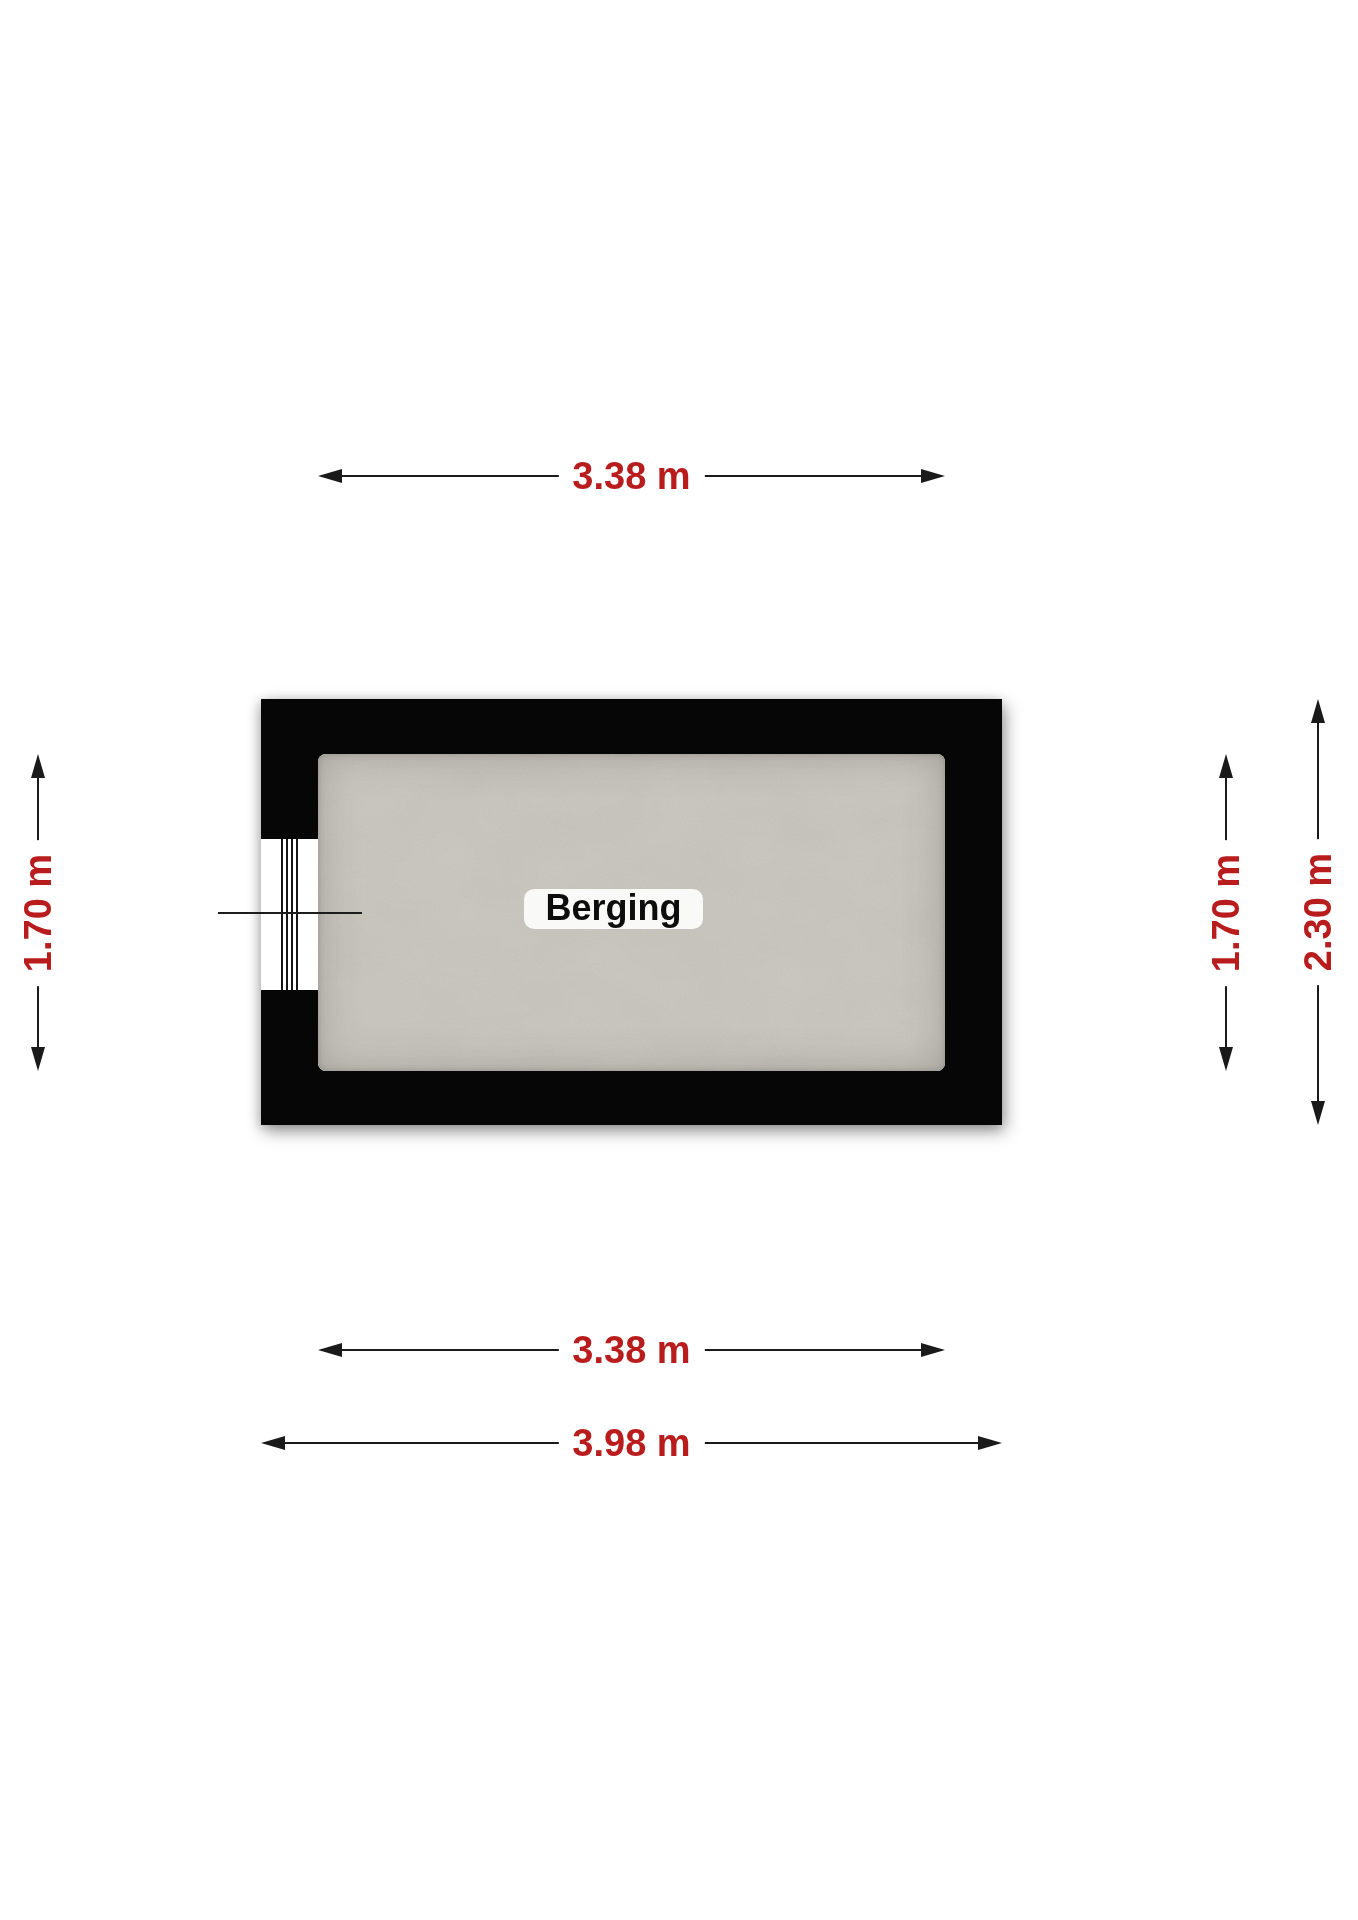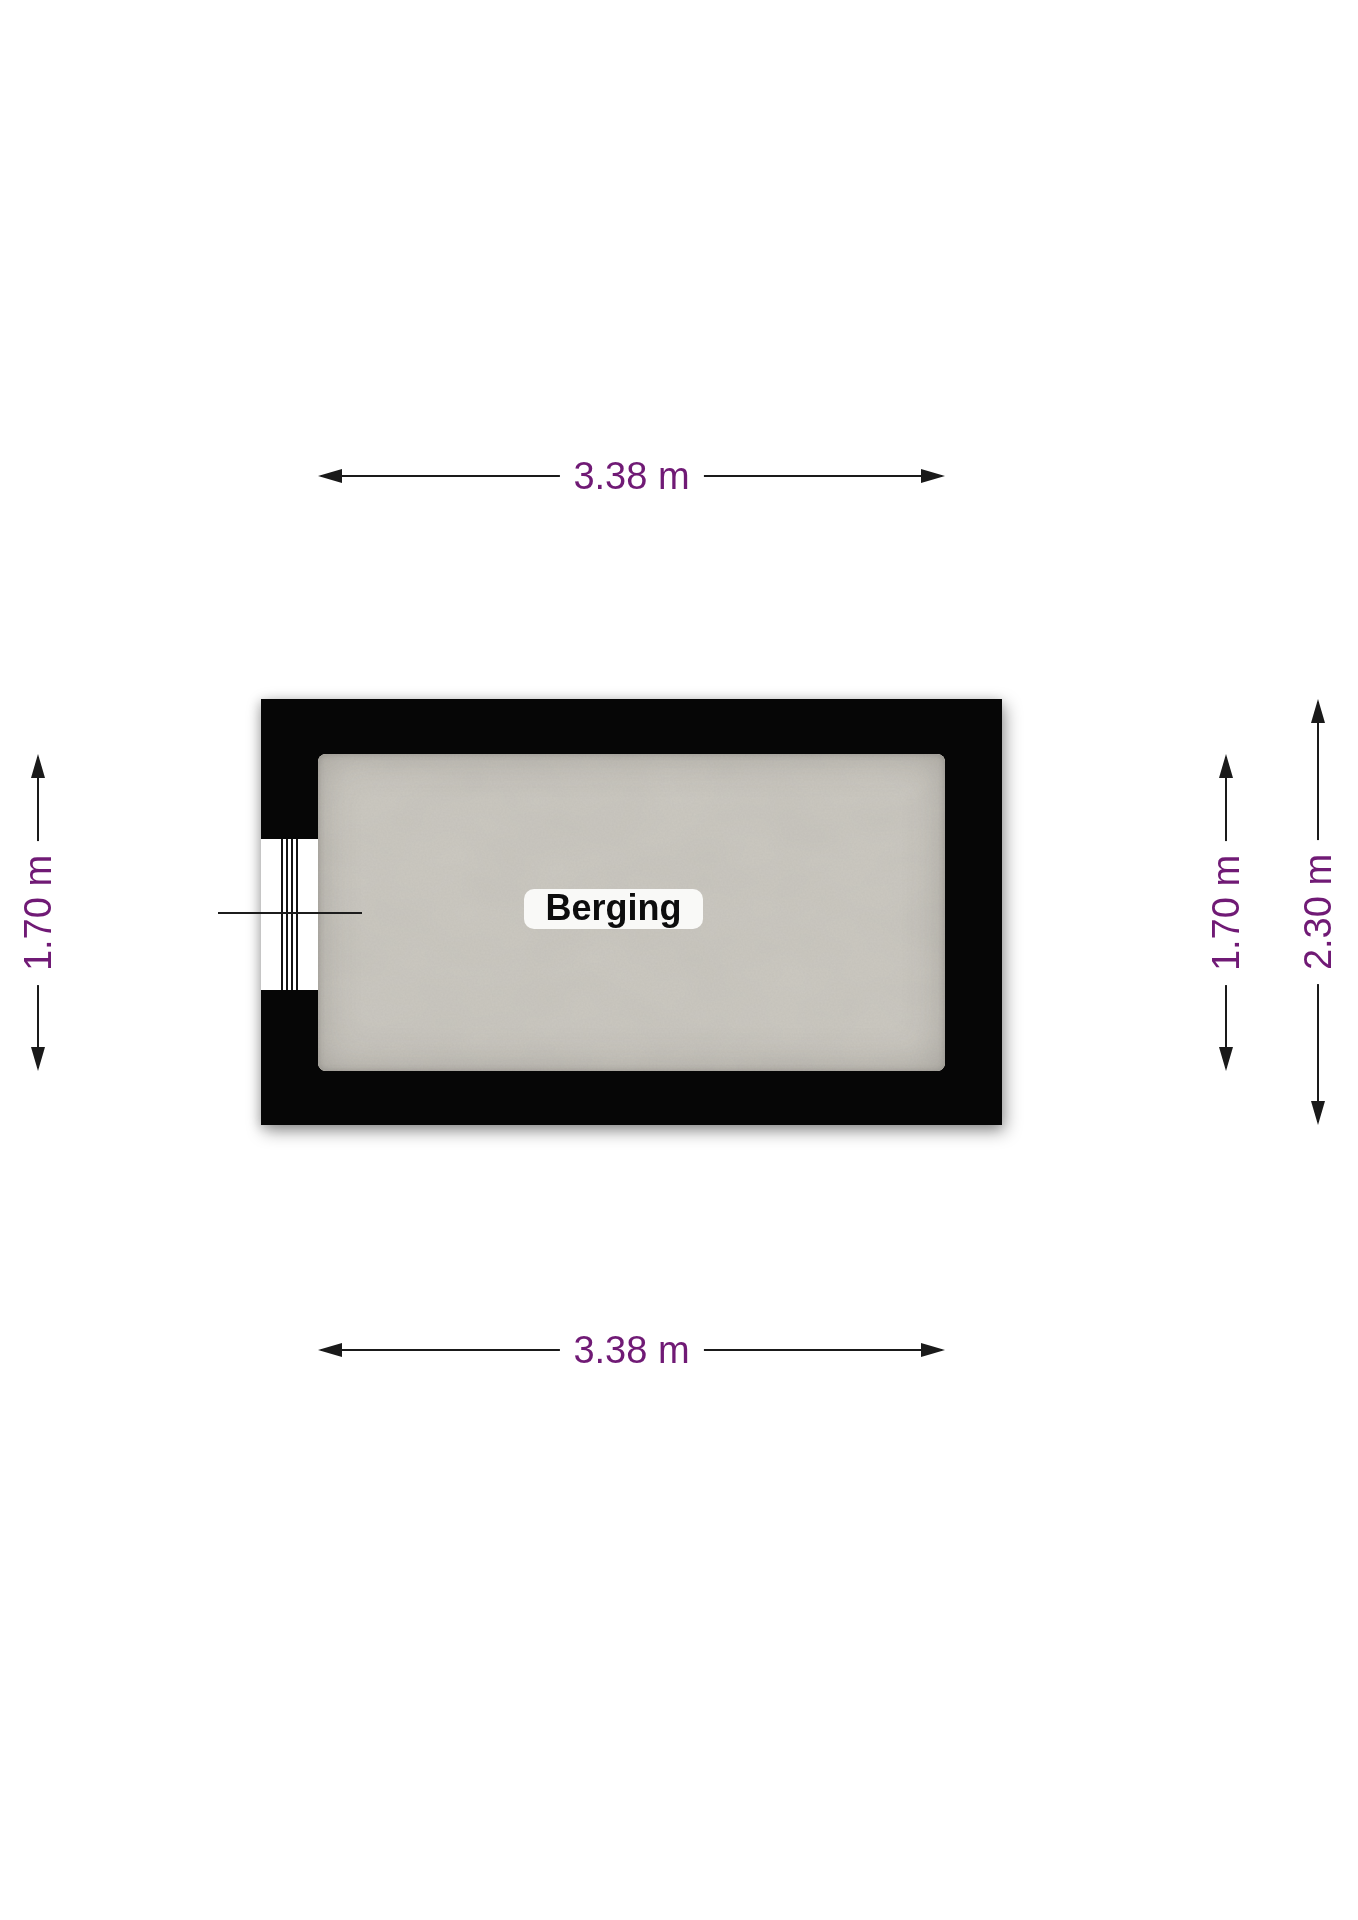--- a/index.html
+++ b/index.html
@@ -39,21 +39,21 @@
     background:#1c1c1c;
   }
   .room-label{
     position:absolute;left:524px;top:889px;width:179px;height:40px;
     background:#f9f9f7;border-radius:10px;
     display:flex;align-items:flex-end;justify-content:center;
     font-size:36px;font-weight:bold;color:#0d0d0d;letter-spacing:0px;
   }
 
   
-  .dim{position:absolute;color:#701a75;}
+  .dim{position:absolute;color:#b91c1c;font-weight:bold;}
   .dim-h{height:40px;}
   .dim-v{width:40px;}
   .dim-line-h{position:absolute;left:3px;right:3px;top:19px;height:2px;background:#1a1a1a;}
   .dim-line-v{position:absolute;top:3px;bottom:3px;left:19px;width:2px;background:#1a1a1a;}
   .arrow{position:absolute;width:0;height:0;}
   .dim-h .arrow-left{left:0;top:13px;border-top:7px solid transparent;border-bottom:7px solid transparent;border-right:24px solid #1a1a1a;}
   .dim-h .arrow-right{right:0;top:13px;border-top:7px solid transparent;border-bottom:7px solid transparent;border-left:24px solid #1a1a1a;}
   .dim-v .arrow-up{top:0;left:13px;border-left:7px solid transparent;border-right:7px solid transparent;border-bottom:24px solid #1a1a1a;}
   .dim-v .arrow-down{bottom:0;left:13px;border-left:7px solid transparent;border-right:7px solid transparent;border-top:24px solid #1a1a1a;}
   .dim-label{
@@ -128,14 +128,20 @@
     <span>Berging</span>
   </div>
 
   <div class="dim dim-h" style="left:318px;top:1330px;width:627px;">
     <div class="dim-line-h"></div>
     <span class="arrow arrow-left"></span>
     <span class="arrow arrow-right"></span>
     <span class="dim-label">3.38 m</span>
   </div>
 
+  <div class="dim dim-h" style="left:261px;top:1423px;width:741px;">
+    <div class="dim-line-h"></div>
+    <span class="arrow arrow-left"></span>
+    <span class="arrow arrow-right"></span>
+    <span class="dim-label">3.98 m</span>
+  </div>
 
 </div>
 
 </body></html>

